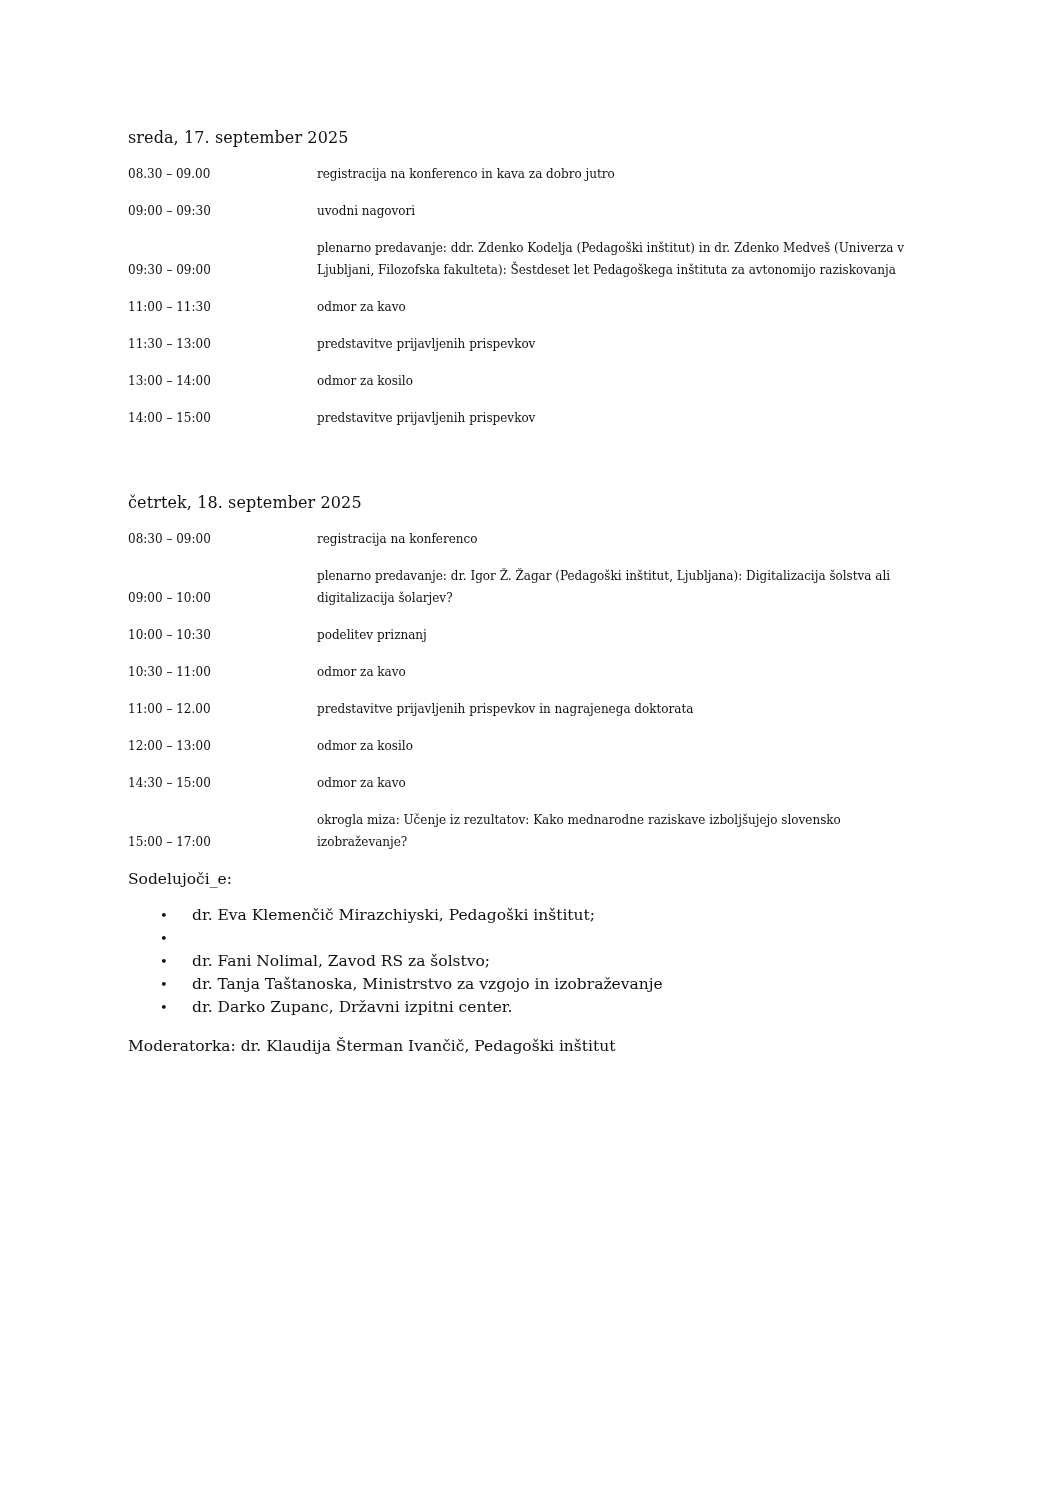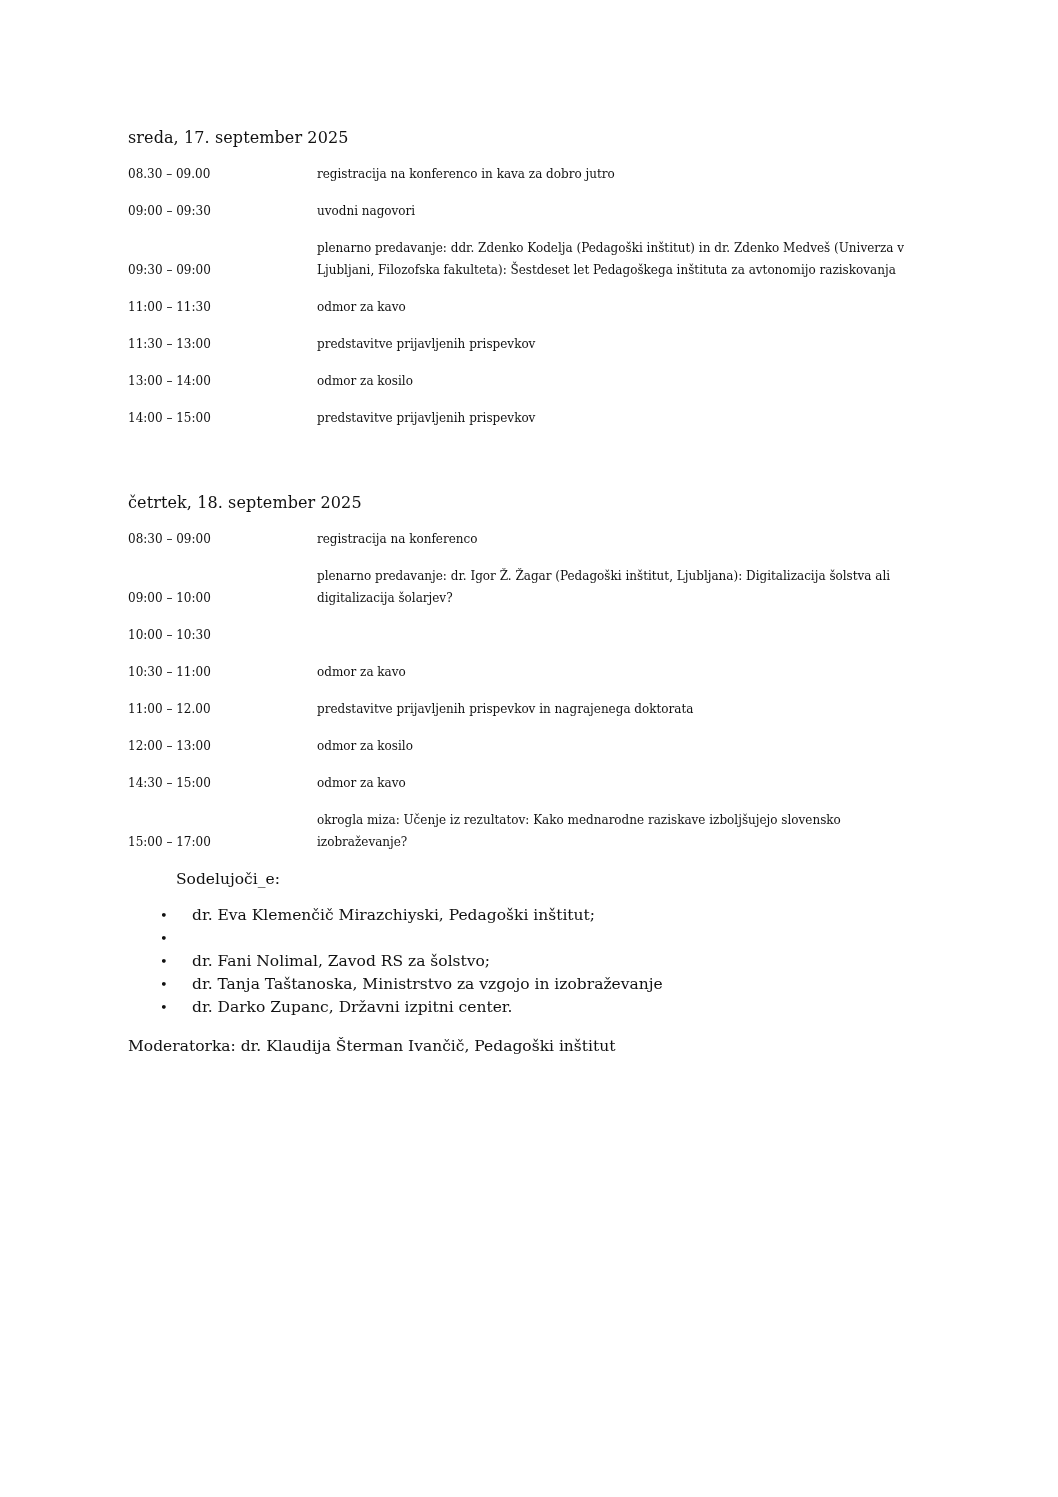--- a/index.html
+++ b/index.html
@@ -45,21 +45,20 @@
     }
     .row .desc {
       flex: 1;
       width: 610px;
     }
     .participants-label {
       font-size: 15.5px;
       line-height: 22px;
       margin-top: 0;
       margin-bottom: 14px;
-      margin-left: 48px;
     }
     ul.participants {
       list-style: none;
       margin: 0 0 16px 0;
       padding: 0;
     }
     ul.participants li {
       display: flex;
       font-size: 15.5px;
       line-height: 23px;
@@ -118,20 +117,21 @@
     <div class="row">
       <span class="time">08:30 – 09:00</span>
       <span class="desc">registracija na konferenco</span>
     </div>
     <div class="row">
       <span class="time">09:00 – 10:00</span>
       <span class="desc">plenarno predavanje: dr. Igor Ž. Žagar (Pedagoški inštitut, Ljubljana): Digitalizacija šolstva ali digitalizacija šolarjev?</span>
     </div>
     <div class="row">
       <span class="time">10:00 – 10:30</span>
+      <span class="desc">podelitev priznanj</span>
     </div>
     <div class="row">
       <span class="time">10:30 – 11:00</span>
       <span class="desc">odmor za kavo</span>
     </div>
     <div class="row">
       <span class="time">11:00 – 12.00</span>
       <span class="desc">predstavitve prijavljenih prispevkov in nagrajenega doktorata</span>
     </div>
     <div class="row">

